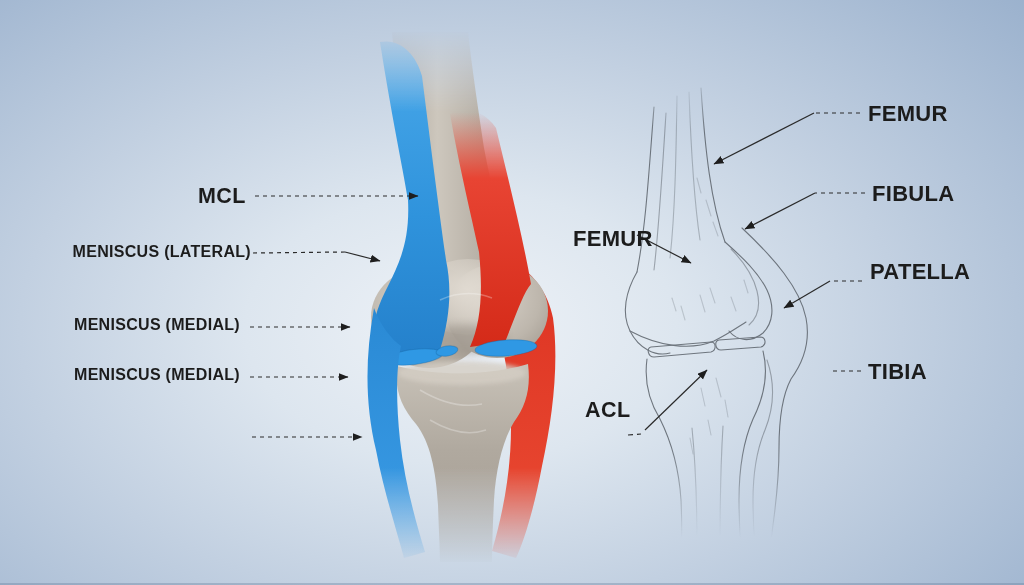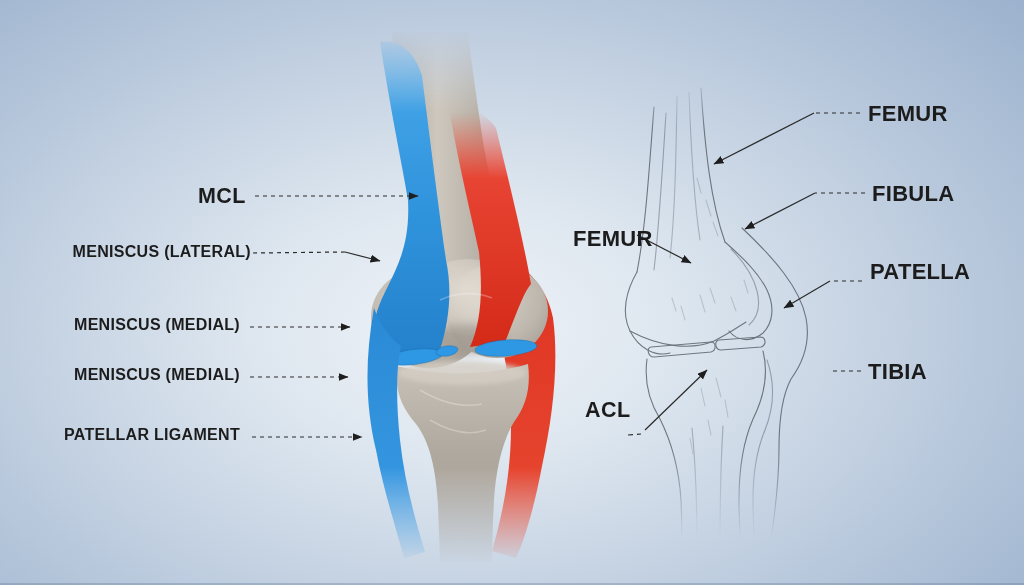--- a/index.html
+++ b/index.html
@@ -197,21 +197,20 @@
     <path d="M637,235 L691,263" marker-end="url(#arr)"></path>
     <path d="M628,435 L641,434" stroke-dasharray="5 4"></path>
     <path d="M645,430 L707,370" marker-end="url(#arr)"></path>
   </g>
 </svg>
 
 <div class="lbl lbl-lg" style="right:778px;top:186px;">MCL</div>
 <div class="lbl lbl-sm" style="right:773px;top:244px;">MENISCUS (LATERAL)</div>
 <div class="lbl lbl-sm" style="right:784px;top:317px;">MENISCUS (MEDIAL)</div>
 <div class="lbl lbl-sm" style="right:784px;top:367px;">MENISCUS (MEDIAL)</div>
-<div class="lbl lbl-sm" style="right:784px;top:427px;">PATELLAR LIGAMENT</div>
 
 <div class="lbl lbl-md" style="left:868px;top:103px;">FEMUR</div>
 <div class="lbl lbl-md" style="left:872px;top:183px;">FIBULA</div>
 <div class="lbl lbl-md" style="left:573px;top:228px;">FEMUR</div>
 <div class="lbl lbl-md" style="left:870px;top:261px;">PATELLA</div>
 <div class="lbl lbl-md" style="left:868px;top:361px;">TIBIA</div>
 <div class="lbl lbl-lg" style="left:585px;top:400px;">ACL</div>
 
 <div class="bottom-edge"></div>
 </div>

